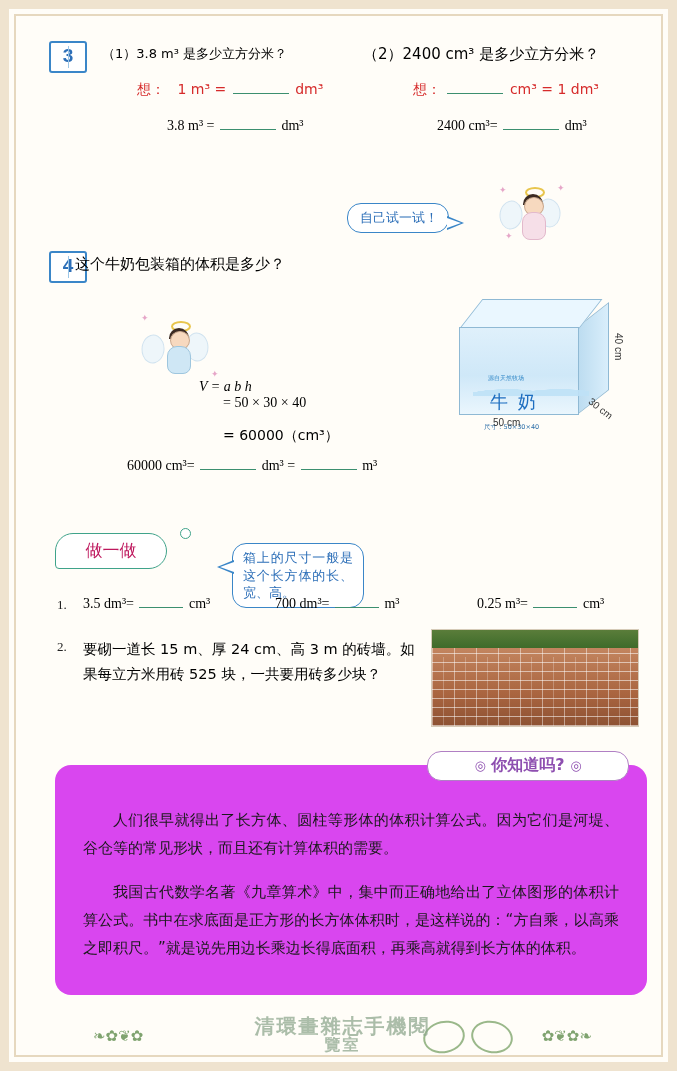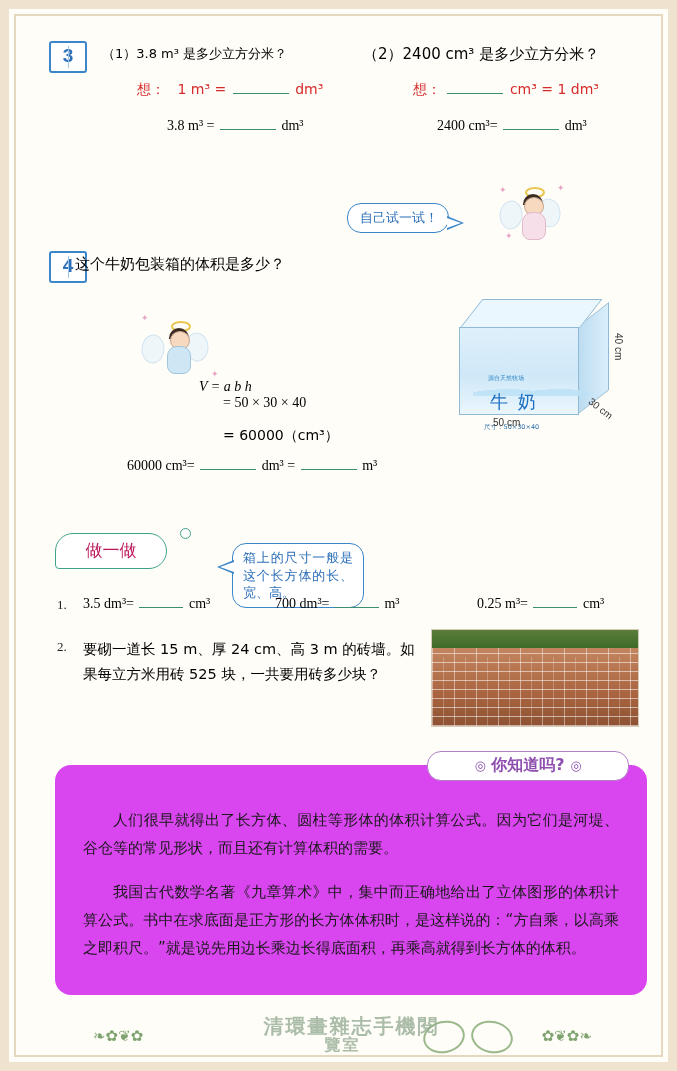--- a/index.html
+++ b/index.html
@@ -170,21 +170,21 @@
     color:#8e4fb0;font-size:16px;font-weight:bold;text-align:center;line-height:26px;
   }
   .know-title .dot{color:#8e4fb0;font-size:13px;}
   .know-p{position:absolute;left:28px;width:536px;font-size:15px;line-height:1.85;text-align:justify;color:#1a1a1a;}
   #kp1{top:42px;}
   #kp2{top:114px;}
 
   
   #footer{position:absolute;left:0;top:988px;width:631px;height:48px;}
   .foot-text{
-    position:absolute;left:9px;top:2px;width:631px;text-align:center;
+    position:absolute;left:0;top:2px;width:631px;text-align:center;
     font-size:20px;color:#8fa88f;font-weight:bold;letter-spacing:2px;
     font-family:"DejaVu Sans",sans-serif;opacity:.75;
   }
   .foot-text2{
     position:absolute;left:0;top:24px;width:631px;text-align:center;
     font-size:16px;color:#8fa88f;font-weight:bold;letter-spacing:2px;
     font-family:"DejaVu Sans",sans-serif;opacity:.75;
   }
   .vine{position:absolute;top:16px;height:22px;color:#7fa36f;font-size:15px;}
   #vineL{left:66px;}

